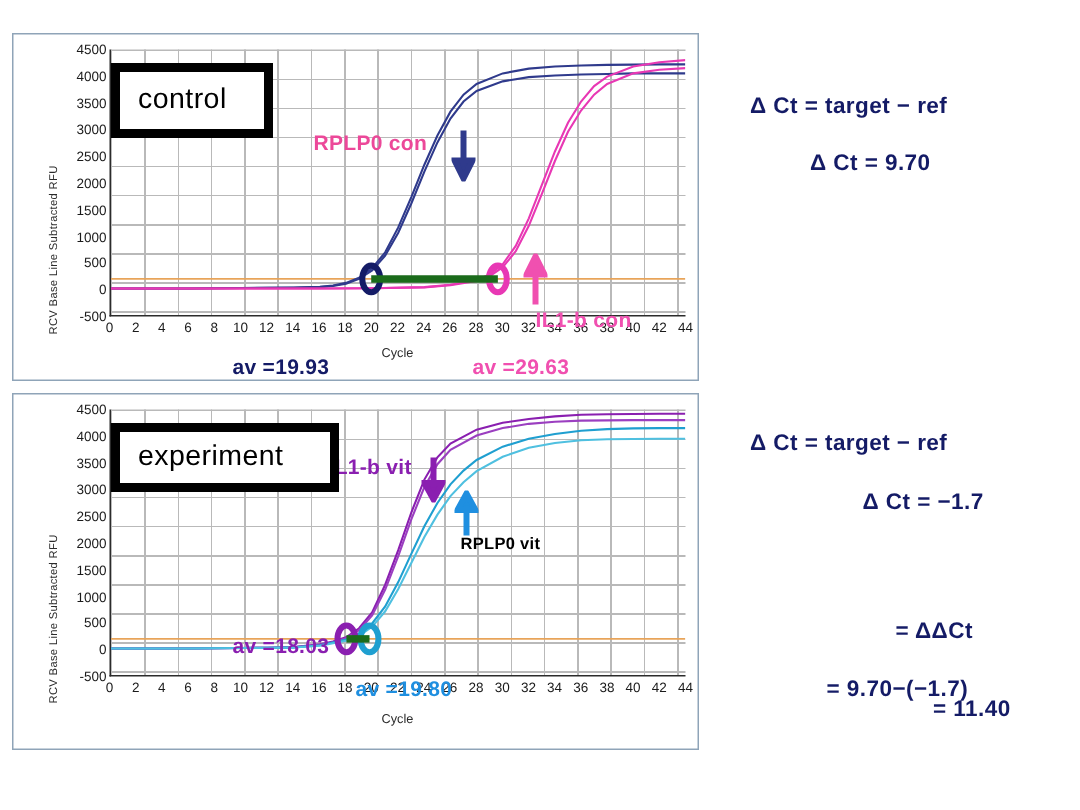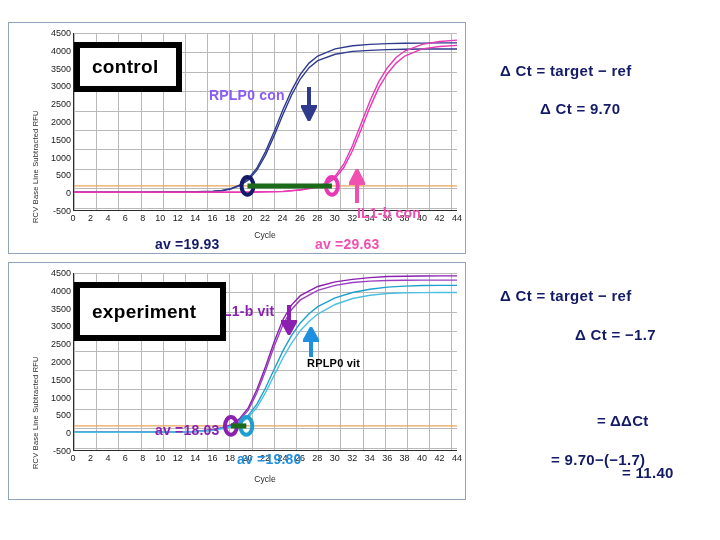--- a/index.html
+++ b/index.html
@@ -87,29 +87,29 @@
   }
   #panel-control .xaxis-title{top:207px;}
   #panel-experiment .xaxis-title{top:211px;}
 
   
   .callout{
     position:absolute;
     background:#ffffff;
     border:6px solid #000000;
     color:#000000;
-    font-weight:bold;
+    font-weight:normal;
     display:flex;align-items:center;
     padding:0 12px;
     box-sizing:border-box;
     z-index:6;
     letter-spacing:.3px;
   }
   #callout-control{left:74px; top:42px; width:108px; height:50px; font-size:19px;}
-  #callout-experiment{left:74px; top:282px; width:152px; height:59px; font-size:19px;}
+  #callout-experiment{left:74px; top:282px; width:152px; height:46px; font-size:19px;}
 
   
   .plot-label{
     position:absolute;
     font-weight:bold;
     white-space:nowrap;
     z-index:5;
     letter-spacing:.2px;
   }
   .arrow{position:absolute;z-index:5;}
@@ -180,21 +180,21 @@
         <div class="xtick" style="left: 72.7273%;">32</div>
         <div class="xtick" style="left: 77.2727%;">34</div>
         <div class="xtick" style="left: 81.8182%;">36</div>
         <div class="xtick" style="left: 86.3636%;">38</div>
         <div class="xtick" style="left: 90.9091%;">40</div>
         <div class="xtick" style="left: 95.4545%;">42</div>
         <div class="xtick" style="left: 100%;">44</div>
       </div>
     <div class="xaxis-title">Cycle</div>
 
-    <div class="plot-label" style="left:200px;top:64px;color:#8b5cf6;font-size:14px;">RPLP0 con</div>
+    <div class="plot-label" style="left:200px;top:64px;color:#ec4899;font-size:14px;">RPLP0 con</div>
     <svg class="arrow" style="left:292px;top:62px;" width="16" height="36" viewBox="0 0 16 36">
       <path d="M8 2 L8 26 M2 22 L8 34 L14 22 Z" stroke="#2f3a8c" stroke-width="4" fill="#2f3a8c"></path>
     </svg>
 
     <div class="plot-label" style="left:348px;top:182px;color:#f050b0;font-size:14px;">IL1-b con</div>
     <svg class="arrow" style="left:340px;top:146px;" width="16" height="36" viewBox="0 0 16 36">
       <path d="M8 34 L8 10 M2 14 L8 2 L14 14 Z" stroke="#f050b0" stroke-width="4" fill="#f050b0"></path>
     </svg>
 
     <div class="plot-label" style="left:146px;top:213px;color:#141b66;font-size:14px;">av =19.93</div>

